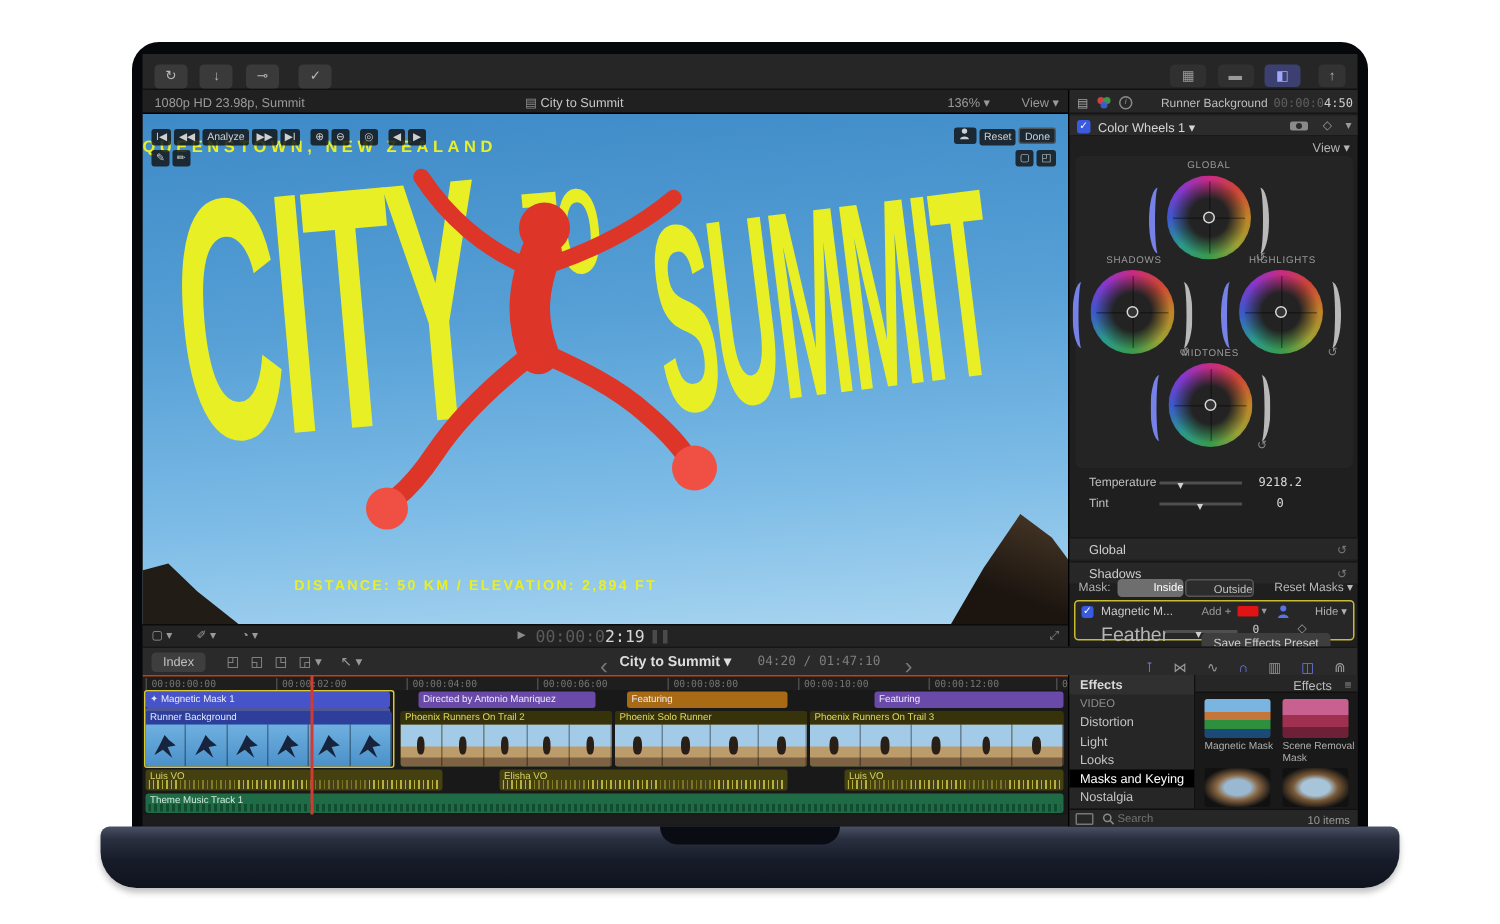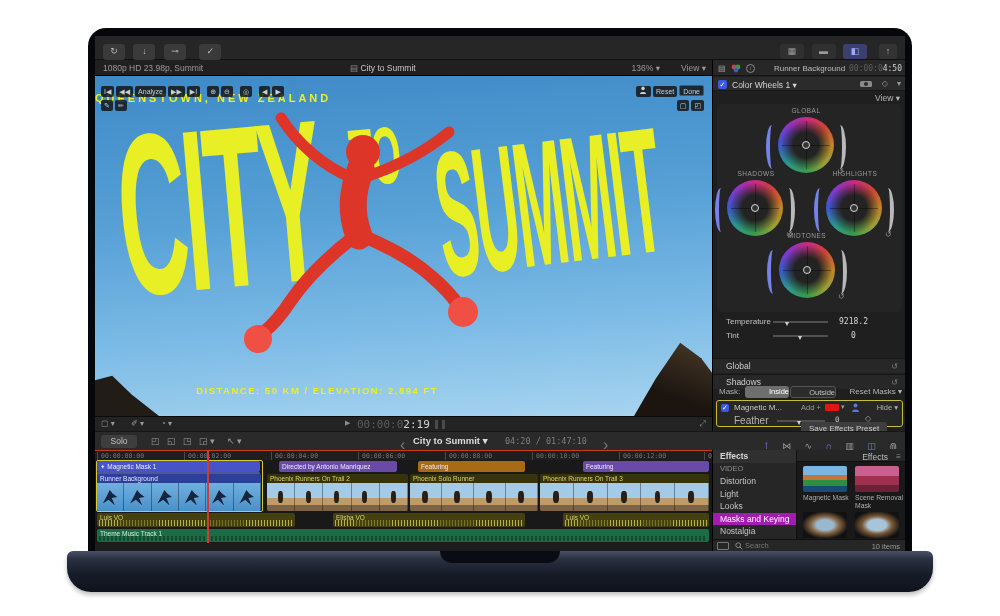--- a/index.html
+++ b/index.html
@@ -309,21 +309,21 @@
         <span class="a" style="left:84px;top:2px;color:#999;font-size:7.5px"><span>Add</span> +</span>
         <span class="a" style="left:108px;top:3px;width:14px;height:7px;background:#e01414;border-radius:1px"></span>
         <span class="a" style="left:124px;top:2px;color:#9a9a9a;font-size:7px">▾</span>
         <span class="a" style="left:134px;top:2px">
           <svg width="9" height="9" viewBox="0 0 9 9">
               <circle cx="4.5" cy="2.6" r="2" fill="#5a74e8"></circle>
               <path d="M1,9 C1,5.8 8,5.8 8,9 Z" fill="#5a74e8"></path>
             </svg>
         </span>
         <span class="a" style="right:4px;top:2px;color:#b0b0b0;font-size:7.5px"><span>Hide</span> ▾</span>
-        <span class="a" style="left:17px;top:14px;color:#b5b5b5;font-size:10px">Feather</span>
+        <span class="a" style="left:17px;top:14px;color:#b5b5b5;font-size:13px">Feather</span>
         <span class="a" style="left:60px;top:19px;width:48px;height:1.5px;background:#4f4f4f">
             <span class="pthumb" style="left:20px">▾</span>
           </span>
         <span class="a mono" style="left:118px;top:14px;color:#d0d0d0;font-size:7.5px">0</span>
         <span class="a" style="left:148px;top:13px;color:#9a9a9a">◇</span>
       </div>
 
       <span class="a savebtn">Save Effects Preset</span>
     </div>
 
@@ -334,21 +334,21 @@
       <span class="a" style="left:250px;top:2px;color:#8a8a8a;font-size:7px">▶</span>
       <span class="a mono" style="left:262px;top:1px;font-size:11px">
         <span style="color:#5c5c5c">00:00:0</span><span style="color:#d5d5d5">2:19</span>
       </span>
       <span class="a" style="left:340px;top:3px;width:3px;height:9px;background:#4a4a4a"></span>
       <span class="a" style="left:347px;top:3px;width:3px;height:9px;background:#4a4a4a"></span>
       <span class="a" style="right:6px;top:2px;color:#8a8a8a">⤢</span>
     </div>
 
     <div class="a tl-bar2">
-      <span class="a index-btn">Solo</span>
+      <span class="a index-btn">Index</span>
       <span class="a" style="left:56px;top:4px;font-size:9px;color:#9a9a9a">◰</span>
       <span class="a" style="left:72px;top:4px;font-size:9px;color:#9a9a9a">◱</span>
       <span class="a" style="left:88px;top:4px;font-size:9px;color:#9a9a9a">◳</span>
       <span class="a" style="left:104px;top:4px;font-size:9px;color:#9a9a9a">◲ ▾</span>
       <span class="a" style="left:132px;top:4px;font-size:9px;color:#9a9a9a">↖ ▾</span>
       <span class="a" style="left:305px;top:4px;color:#777">‹</span>
       <span class="a" style="left:318px;top:3px;color:#ddd;font-size:9.5px;font-weight:bold"><span>City to Summit</span> ▾</span>
       <span class="a mono" style="left:410px;top:4px;color:#7e7e7e;font-size:8.5px">04:20 / 01:47:10</span>
       <span class="a" style="left:508px;top:4px;color:#777">›</span>
       <span class="a tl-icons" style="right:8px;top:3px">
@@ -483,21 +483,21 @@
 
     <div class="a playhead"></div>
 
     <div class="a fx">
       <div class="fx-side">
         <div class="fx-item" style="background:#303030;color:#d8d8d8;font-weight:bold">Effects</div>
         <div class="fx-item" style="color:#8f8f8f;font-size:7.5px">VIDEO</div>
         <div class="fx-item">Distortion</div>
         <div class="fx-item">Light</div>
         <div class="fx-item">Looks</div>
-        <div class="fx-item" style="background:#a21caf;color:#fff">Masks and Keying</div>
+        <div class="fx-item" style="background:#000000;color:#fff">Masks and Keying</div>
         <div class="fx-item">Nostalgia</div>
       </div>
       <div class="fx-grid">
         <div class="a" style="left:0;top:0;width:109px;height:12px;background:#262626;border-bottom:1px solid #101010">
           <span class="a" style="right:18px;top:1.5px;color:#bbb;font-size:8.5px">Effects</span>
           <span class="a" style="right:5px;top:1.5px;color:#8a8a8a;font-size:8px">≡</span>
         </div>
         <div class="thumb" style="left:6px;top:16px;background:linear-gradient(180deg,#7ab4e0 0 34%,#c4773a 34% 55%,#2e8f3e 55% 76%,#1c4a78 76% 100%)"></div>
         <div class="thumb" style="left:58px;top:16px;background:linear-gradient(180deg,#c86090 0 40%,#a03050 40% 72%,#6e2038 72% 100%)"></div>
         <div class="th-label" style="left:6px;top:44px">Magnetic Mask</div>

